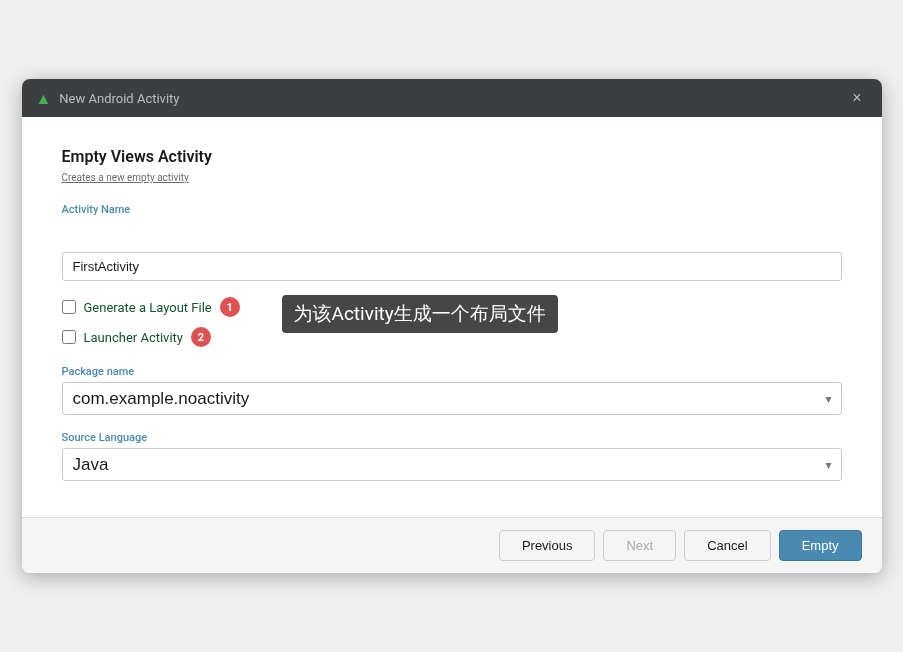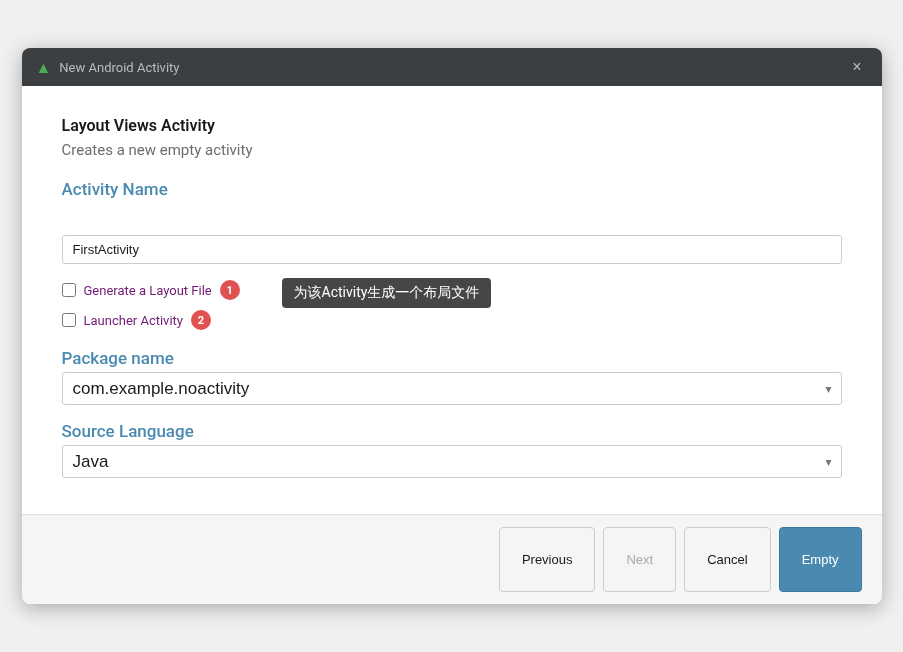--- a/index.html
+++ b/index.html
@@ -61,27 +61,28 @@
     }
 
     .section-title {
       font-size: 16px;
       font-weight: 600;
       color: #1a1a1a;
       margin-bottom: 6px;
     }
 
     .section-desc {
-      font-size: 15px;
+      font-size: 10px;
       color: #6d6d6d;
       margin-bottom: 20px;
+      text-decoration: underline;
     }
 
     .field-label {
-      font-size: 17px;
+      font-size: 11px;
       color: #4a8ab0;
       margin-bottom: 4px;
       font-weight: 500;
     }
 
     .text-input {
       width: 100%;
       padding: 6px 10px;
       border: 1px solid #cccccc;
       border-radius: 3px;
@@ -102,21 +103,21 @@
     }
 
     .checkbox-row input[type="checkbox"] {
       width: 14px;
       height: 14px;
       cursor: pointer;
     }
 
     .checkbox-label {
       font-size: 13px;
-      color: #701a75;
+      color: #14532d;
     }
 
     .tooltip-badge {
       display: inline-flex;
       align-items: center;
       justify-content: center;
       width: 20px;
       height: 20px;
       border-radius: 50%;
       background: #e05252;
@@ -127,21 +128,21 @@
     }
 
     .tooltip-popup {
       position: absolute;
       left: 220px;
       top: -2px;
       background: rgba(50, 50, 50, 0.9);
       color: #ffffff;
       padding: 6px 12px;
       border-radius: 4px;
-      font-size: 14px;
+      font-size: 19px;
       white-space: nowrap;
       pointer-events: none;
       z-index: 10;
     }
 
     .select-wrapper {
       position: relative;
       margin-bottom: 16px;
     }
 
@@ -172,21 +173,21 @@
       background: #f5f5f5;
       border-top: 1px solid #dddddd;
       padding: 12px 20px;
       display: flex;
       align-items: center;
       justify-content: flex-end;
       gap: 8px;
     }
 
     .btn {
-      padding: 24px 22px;
+      padding: 7px 22px;
       border-radius: 4px;
       font-size: 13px;
       cursor: pointer;
       border: 1px solid #cccccc;
       background: #f5f5f5;
       color: #1a1a1a;
       font-weight: 400;
     }
 
     .btn-primary {
@@ -205,21 +206,21 @@
 
 <div class="dialog">
 
   <div class="title-bar">
     <span class="android-icon">▲</span>
     <span class="title-text">New Android Activity</span>
     <button class="close-btn">×</button>
   </div>
 
   <div class="content">
-    <div class="section-title">Layout Views Activity</div>
+    <div class="section-title">Empty Views Activity</div>
     <div class="section-desc">Creates a new empty activity</div>
 
     <div class="field-label">Activity Name</div>
     <input class="text-input" type="text" value="FirstActivity" style="">
 
     
     <div class="checkbox-row">
       <input type="checkbox" id="genLayout" style="">
       <label for="genLayout" class="checkbox-label">Generate a Layout File</label>
       <span class="tooltip-badge">1</span>

